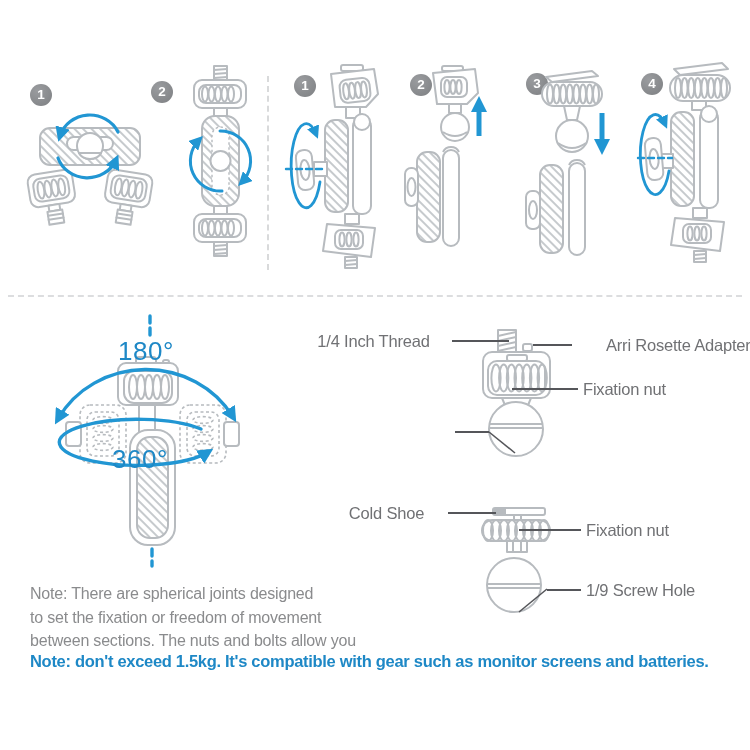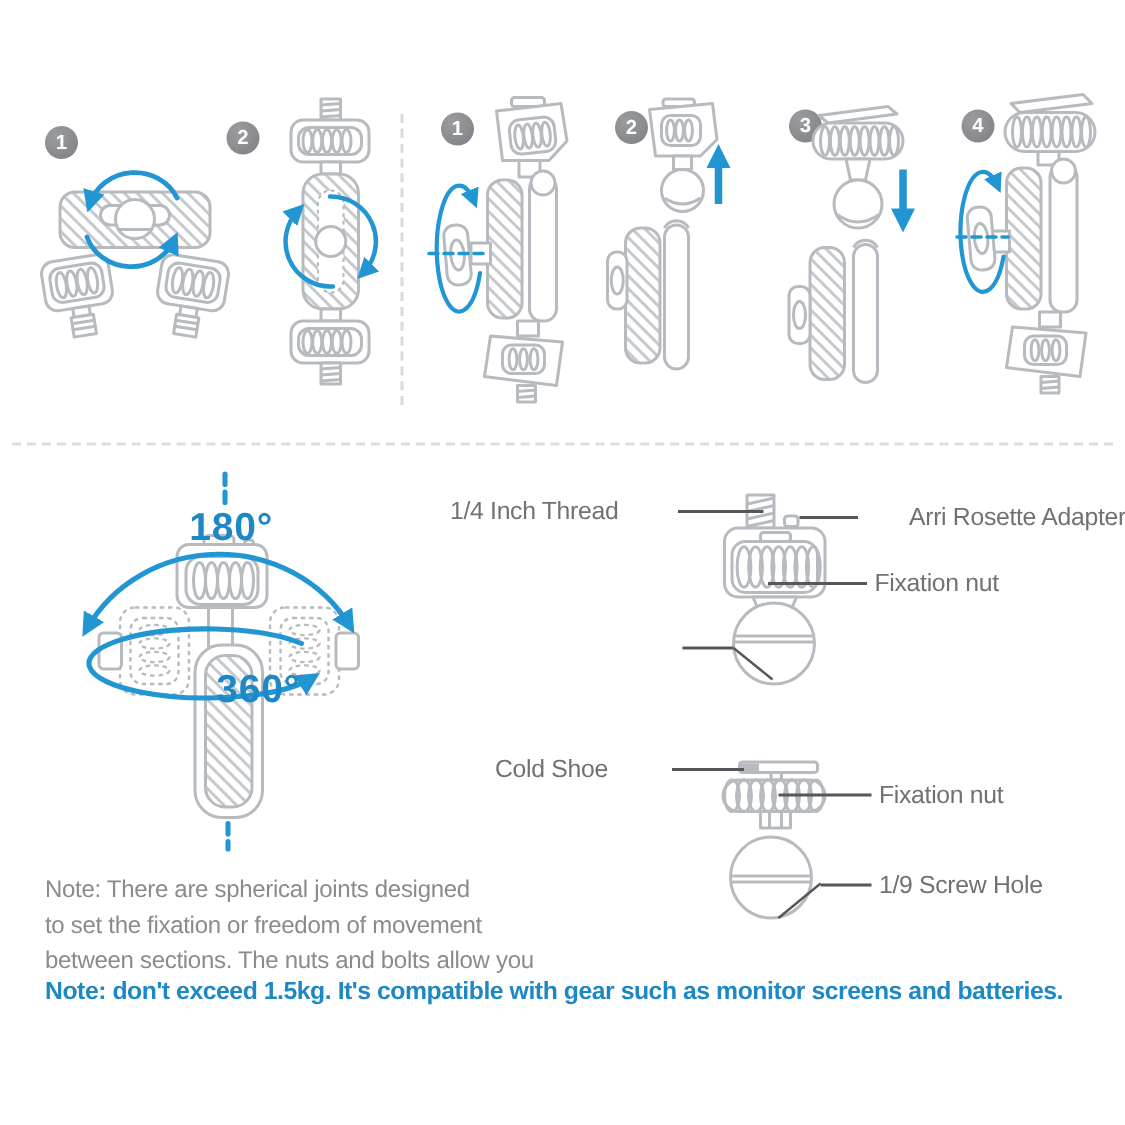--- a/index.html
+++ b/index.html
@@ -4,23 +4,23 @@
 <style>
   html,body{margin:0;padding:0;background:#fff;}
   #canvas{position:relative;width:750px;height:750px;background:#fff;overflow:hidden;
           font-family:"Liberation Sans",sans-serif;}
   .abs{position:absolute;}
   .badge{width:22px;height:22px;border-radius:50%;
          background:radial-gradient(circle at 35% 30%, #9a9c9f, #7d7f82);
          color:#fff;font-size:13.5px;font-weight:bold;text-align:center;line-height:22px;}
   .vdiv{border-left:2px dashed #d9dadb;width:0;}
   .hdiv{border-top:2px dashed #dcdddf;height:0;}
-  .deg{color:#1e88c6;font-size:26px;font-weight:700;text-align:right;letter-spacing:.5px;}
+  .deg{color:#1e88c6;font-size:26px;font-weight:400;text-align:left;letter-spacing:.5px;}
   .callout{color:#707174;font-size:16.5px;letter-spacing:-0.2px;line-height:18px;white-space:nowrap;}
-  .callout.r{text-align:left;}
+  .callout.r{text-align:center;}
   .cline{height:1.6px;background:#55565a;}
   .note-gray{color:#8a8b8d;font-size:16px;letter-spacing:-0.2px;line-height:23.5px;}
   .note-blue{color:#1e88c6;font-size:16.5px;letter-spacing:-0.3px;font-weight:600;white-space:nowrap;}
   svg{display:block;overflow:visible;}
 </style>
 </head>
 <body>
 
 <div id="canvas">
 
@@ -274,21 +274,21 @@
       <rect x="97" y="124" width="31" height="101" rx="13" fill="url(#hatch)"></rect>
     </g>
     <g fill="none" stroke="#2196d3" stroke-width="3.4" stroke-linecap="round">
       <line x1="110" y1="3" x2="110" y2="26" stroke-dasharray="7,5"></line>
       <line x1="112" y1="236" x2="112" y2="253" stroke-dasharray="7,5"></line>
       <path d="M18,106 A100,94 0 0 1 193,104" marker-start="url(#ah)" marker-end="url(#ah)"></path>
       <path d="M161,116 A78,23 0 1 0 168,139" marker-end="url(#ah)"></path>
     </g>
   </svg>
   <div class="abs deg" style="left:118px;top:336px;width:64px;">180°</div>
-  <div class="abs deg" style="left:112px;top:444px;width:64px;margin-left:24px;">360°</div>
+  <div class="abs deg" style="left:112px;top:444px;width:64px;">360°</div>
 
   <svg class="abs" style="left:455px;top:323px;" width="135" height="136" viewBox="0 0 135 136">
     <g fill="#fff" stroke="#b7bbbf" stroke-width="2" stroke-linejoin="round">
       <rect x="43" y="7" width="18" height="22"></rect>
       <line x1="43" y1="13" x2="61" y2="9"></line>
         <line x1="43" y1="18" x2="61" y2="14"></line>
       <line x1="43" y1="23" x2="61" y2="19"></line>
         <line x1="43" y1="28" x2="61" y2="24"></line>
       <rect x="68" y="21" width="9" height="7" rx="2"></rect>
       <rect x="28" y="29" width="67" height="46" rx="9"></rect>

